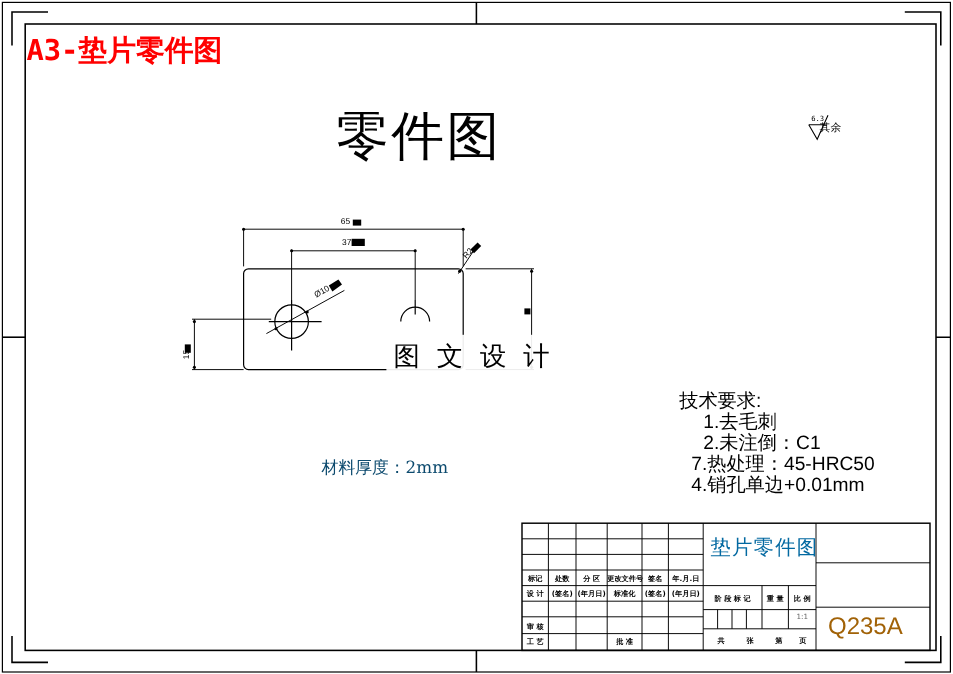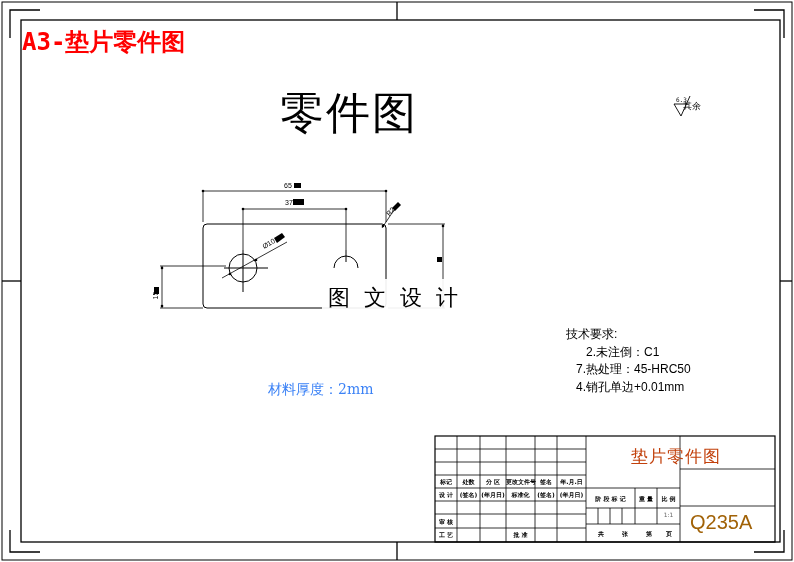--- a/index.html
+++ b/index.html
@@ -5,25 +5,25 @@
   html, body { margin: 0; padding: 0; background: #fff; }
   body { width: 794px; height: 562px; position: relative; overflow: hidden; font-family: "DejaVu Sans", sans-serif; }
   .abs { position: absolute; }
   svg.drawing { position: absolute; left: 0; top: 0; }
   .sheet-label { left: 22px; top: 26px; color: #ff0000; font-family: "DejaVu Sans Mono", monospace; font-weight: bold; font-size: 24px; letter-spacing: 0px; white-space: nowrap; }
   .big-title { left: 240px; top: 84px; font-family: "DejaVu Serif", serif; font-size: 44px; letter-spacing: 2px; white-space: nowrap; color: #000; margin-left: 40px; }
   .rough-label { left: 683px; top: 100px; font-size: 9px; color: #000; white-space: nowrap; }
   .rough-val { left: 676px; top: 96px; font-size: 6px; font-family: "DejaVu Sans Mono", monospace; color: #000; }
   .dim { font-size: 7px; color: #000; white-space: nowrap; font-family: "Liberation Sans", sans-serif; }
   .watermark { left: 322px; top: 279px; width: 146px; height: 38px; background: rgba(255,255,255,0.92); font-family: "DejaVu Serif", serif; font-size: 22px; color: #000; letter-spacing: 14px; white-space: nowrap; padding-left: 6px; box-sizing: border-box; line-height: 38px; }
-  .tech { left: 566px; top: 326px; font-family: "Liberation Sans", sans-serif; font-size: 12px; line-height: 17.5px; color: #000; }
+  .tech { left: 566px; top: 326px; font-family: "Liberation Sans", sans-serif; font-size: 16px; line-height: 17.5px; color: #000; }
   .tech div { white-space: nowrap; }
-  .material-note { left: 268px; top: 381px; font-family: "DejaVu Serif", serif; font-size: 14px; color: #3b82f6; white-space: nowrap; }
+  .material-note { left: 268px; top: 381px; font-family: "DejaVu Serif", serif; font-size: 14px; color: #0c4a6e; white-space: nowrap; }
   .tb { font-size: 6px; font-weight: bold; color: #000; white-space: nowrap; text-align: center; font-family: "DejaVu Sans", sans-serif; }
-  .tb-title { left: 592px; top: 445px; font-size: 17px; font-family: "DejaVu Sans", sans-serif; color: #c2410c; white-space: nowrap; letter-spacing: 1px; margin-left: 39px; }
+  .tb-title { left: 592px; top: 445px; font-size: 17px; font-family: "DejaVu Sans", sans-serif; color: #0369a1; white-space: nowrap; letter-spacing: 1px; }
   .tb-material { left: 690px; top: 511px; font-size: 20px; font-family: "Liberation Sans", sans-serif; color: #a16207; white-space: nowrap; }
 </style>
 </head>
 <body>
 
 <svg class="drawing" width="794" height="562" viewBox="0 0 794 562" xmlns="http://www.w3.org/2000/svg">
   <g stroke="#000" fill="none" stroke-width="1.3">
 
     <rect x="2" y="2" width="790" height="558" stroke-width="1"></rect>
 
@@ -141,20 +141,21 @@
 <div class="abs dim" style="left:284px; top:182px;">65</div>
 <div class="abs dim" style="left:285px; top:199px;">37</div>
 <div class="abs dim" style="left:262px; top:240px; transform: rotate(-30deg);">Ø10</div>
 <div class="abs dim" style="left:386px; top:208px; transform: rotate(-50deg);">R2</div>
 <div class="abs dim" style="left:152px; top:292px; transform: rotate(-90deg);">15</div>
 
 <div class="abs watermark">图文设计</div>
 
 <div class="abs tech">
   <div>技术要求:</div>
+  <div style="padding-left:20px;">1.去毛刺</div>
   <div style="padding-left:20px;">2.未注倒：C1</div>
   <div style="padding-left:10px;">7.热处理：45-HRC50</div>
   <div style="padding-left:10px;">4.销孔单边+0.01mm</div>
 </div>
 
 <div class="abs material-note">材料厚度：2mm</div>
 
 <div class="abs tb-title">垫片零件图</div>
 <div class="abs tb-material">Q235A</div>
 

